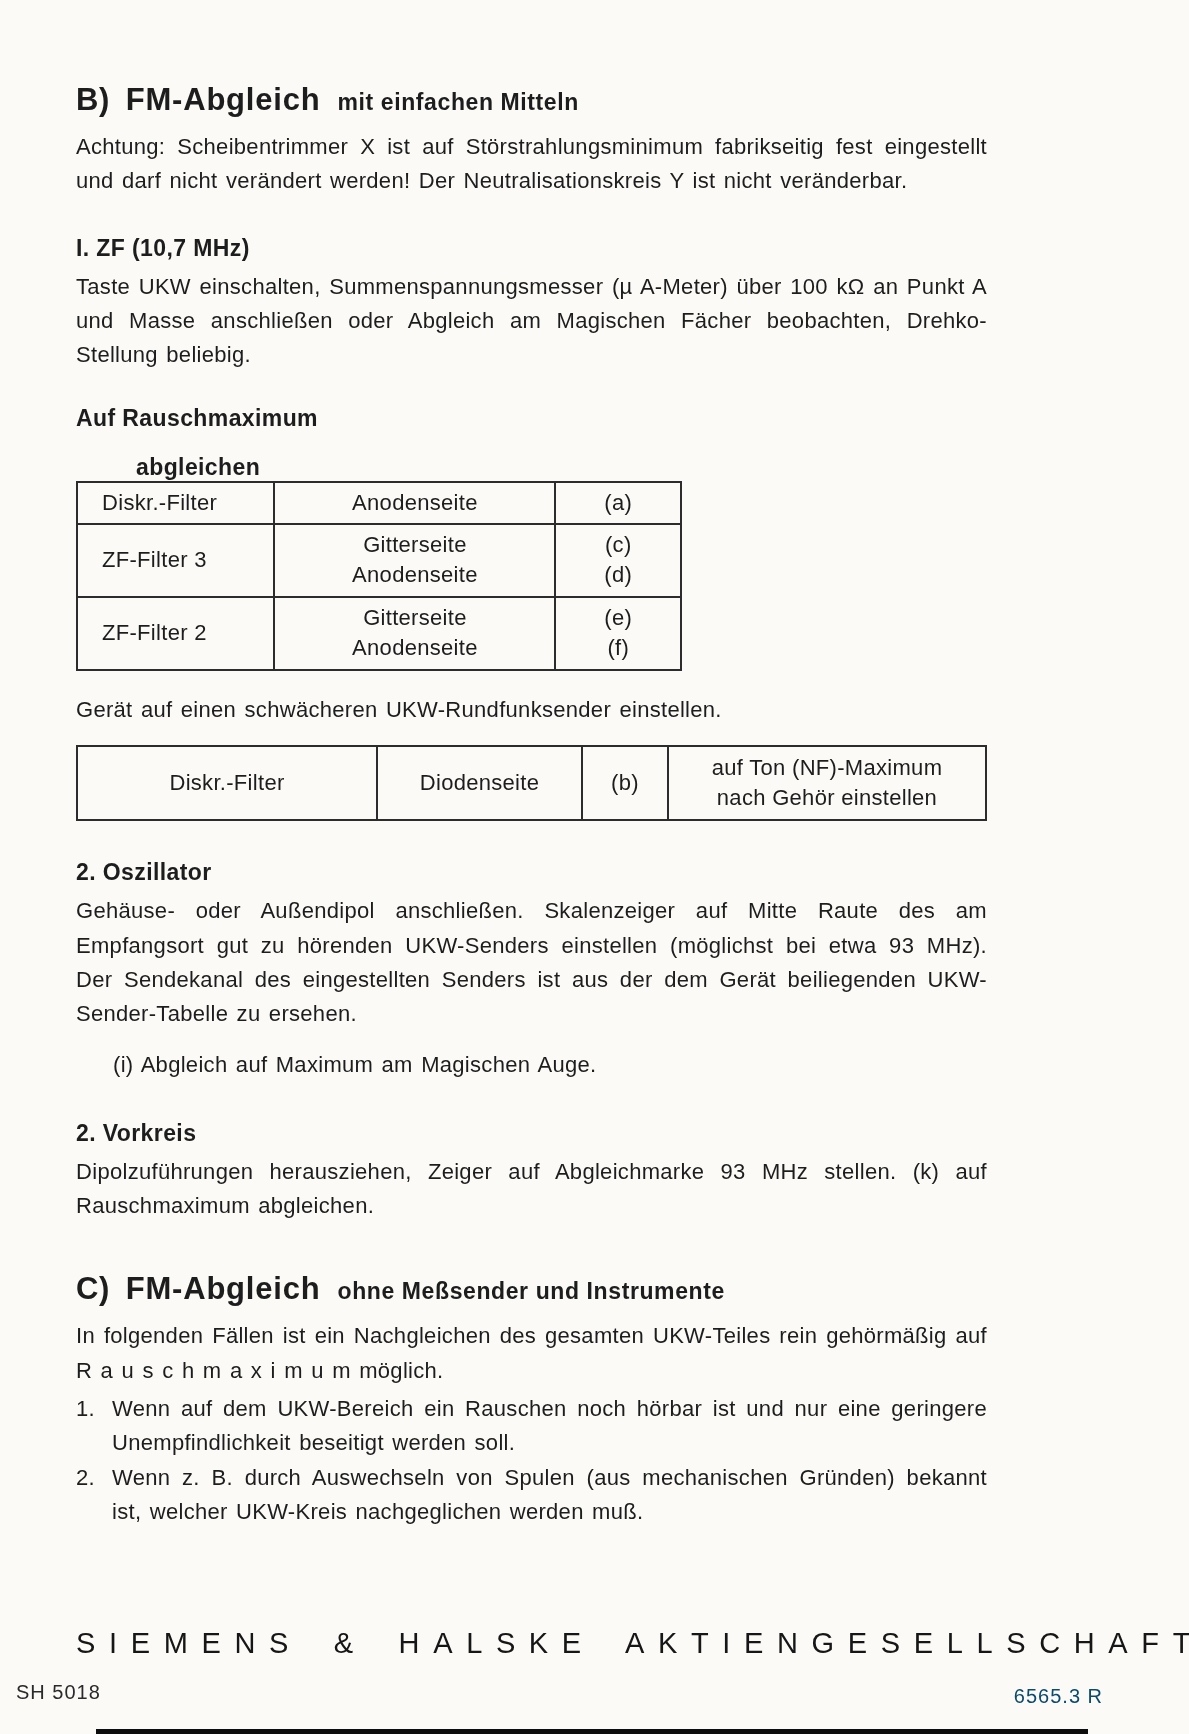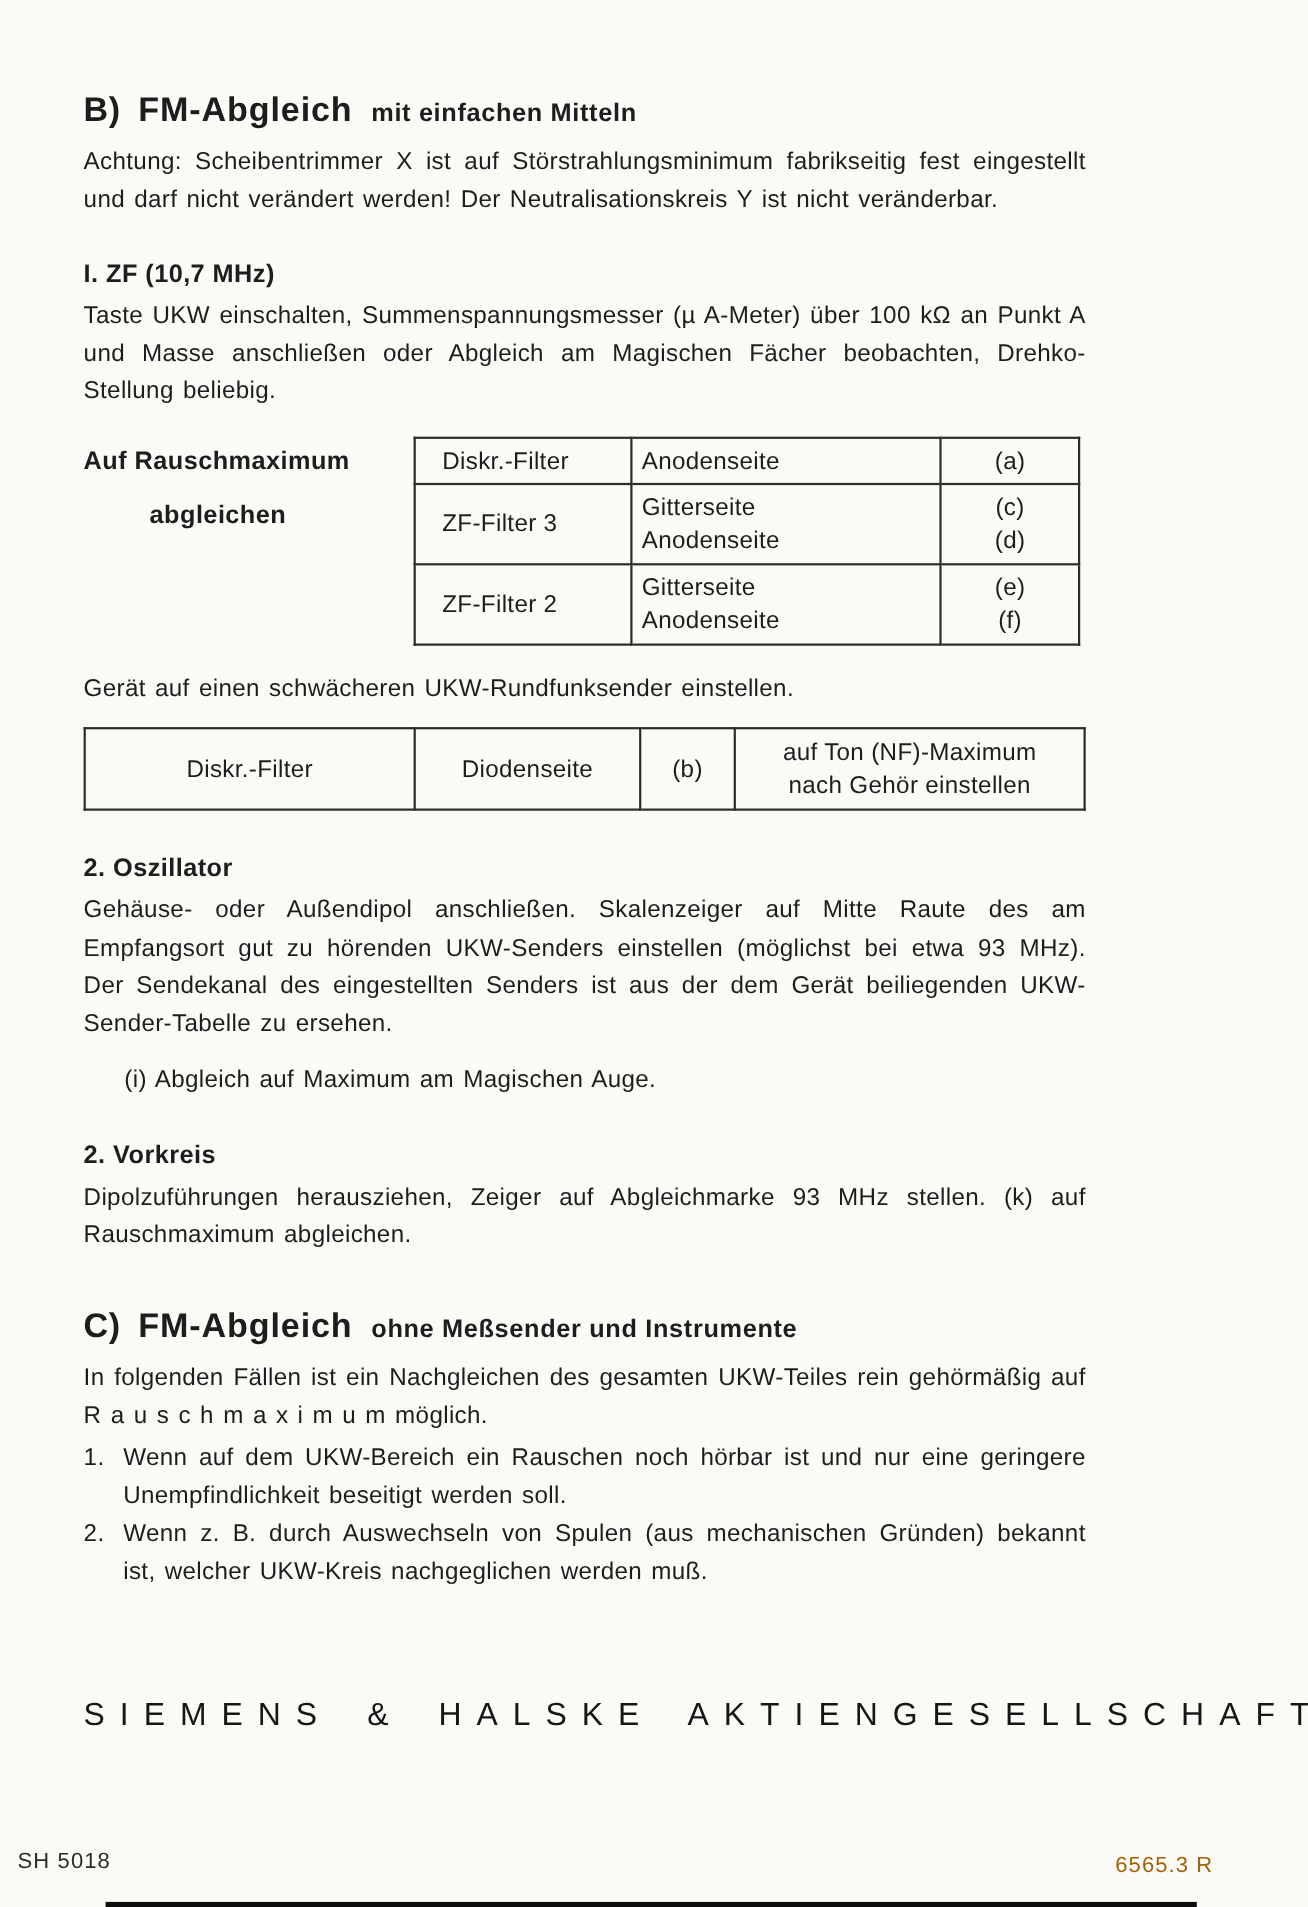--- a/index.html
+++ b/index.html
@@ -20,28 +20,28 @@
   .big-head .main   { font-size:31px; font-weight:bold; letter-spacing:0.8px; }
   .big-head .suffix { font-size:23px; font-weight:bold; letter-spacing:0.6px; margin-left:1px; }
 
   p.body {
     font-size:22px; line-height:1.56; text-align:justify;
     letter-spacing:0.3px; word-spacing:2px;
   }
   .sub-head { font-size:23px; font-weight:bold; letter-spacing:0.4px; }
 
   
-  .tbl-block { display:flex; margin-top:24px; }
+  .tbl-block { display:flex; margin-top:24px;flex-direction:column; }
   .side-label { width:300px; flex:none; font-size:23px; font-weight:bold; padding-top:8px; letter-spacing:0.4px; }
   .side-label .l2 { margin-top:22px; margin-left:60px; }
 
   table.t1 { border-collapse:collapse; width:606px; font-size:22px; letter-spacing:0.3px; }
   table.t1 td { border:2px solid #2c2c2c; padding:5px 8px; vertical-align:middle; }
   table.t1 td.c1 { width:198px; padding-left:24px; }
-  table.t1 td.c2 { width:282px; text-align:left; }
+  table.t1 td.c2 { width:282px; text-align:center; }
   table.t1 td.c3 { width:126px; text-align:center; }
   .cell-line { line-height:1.2; padding:2px 0; }
 
   .note-line { margin-top:26px; font-size:22px; letter-spacing:0.3px; word-spacing:2px; }
 
   table.t2 { border-collapse:collapse; width:100%; margin-top:22px; font-size:22px; letter-spacing:0.3px; }
   table.t2 td { border:2px solid #2c2c2c; text-align:center; vertical-align:middle; padding:6px 8px; }
   table.t2 td.d1 { width:300px; }
   table.t2 td.d2 { width:205px; }
   table.t2 td.d3 { width:86px; }
@@ -57,21 +57,21 @@
   .li-row .li-text { flex:1; text-align:justify; }
 
   .company {
     margin-top:98px;
     font-size:29px; font-weight:normal;
     letter-spacing:0.47em; word-spacing:0.35em;
     white-space:nowrap; color:#161616;
   }
 
   .footer-left  { position:absolute; left:16px;  bottom:30px; font-size:20px; letter-spacing:1px; color:#2a2a2a; }
-  .footer-right { position:absolute; right:86px; bottom:26px; font-size:20px; letter-spacing:1px; color:#a16207; }
+  .footer-right { position:absolute; right:86px; bottom:26px; font-size:20px; letter-spacing:1px; color:#0c4a6e; }
 
   .scan-strip { position:absolute; bottom:0; left:96px; width:992px; height:5px; background:#0d0d0d; }
 
   .mt8  { margin-top:8px; }
   .mt34 { margin-top:36px; }
 </style>
 </head>
 <body>
 
 <div class="content">

